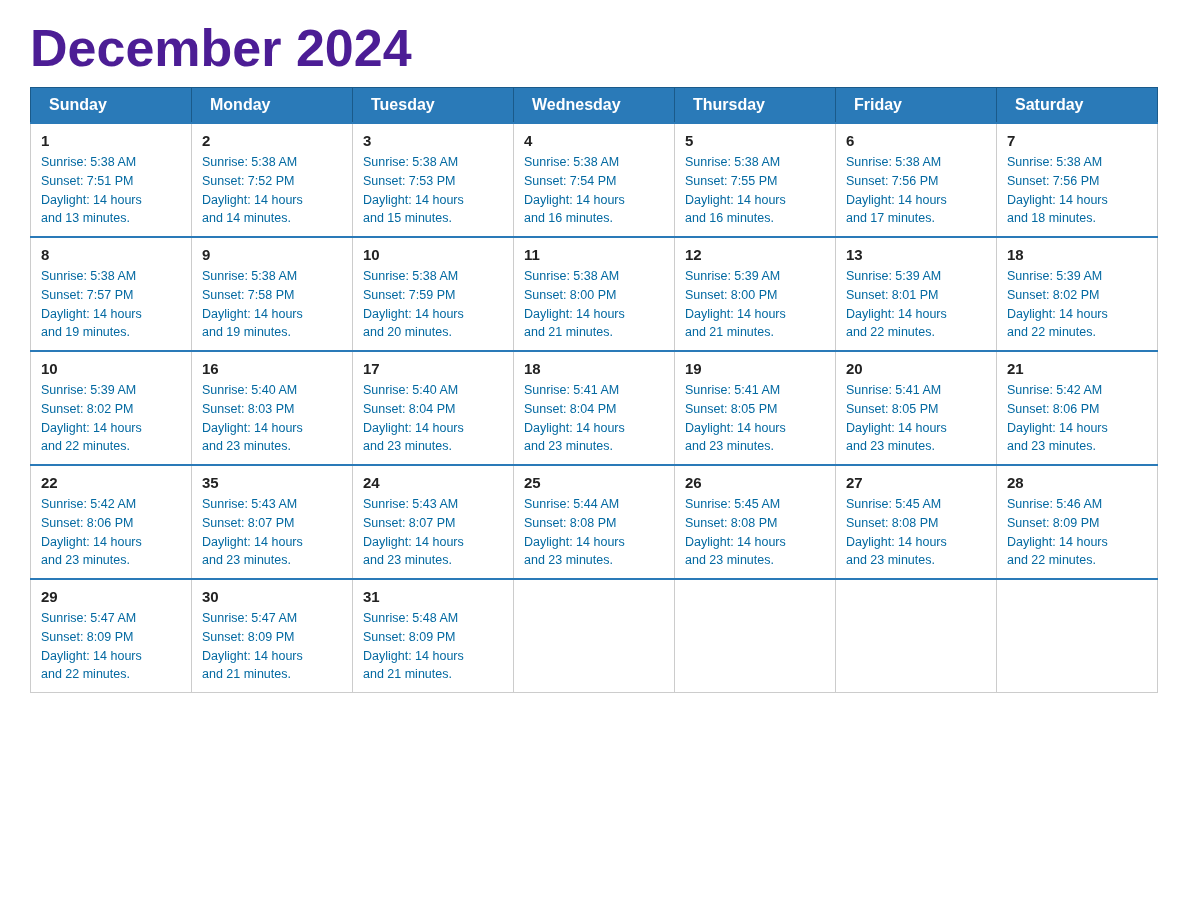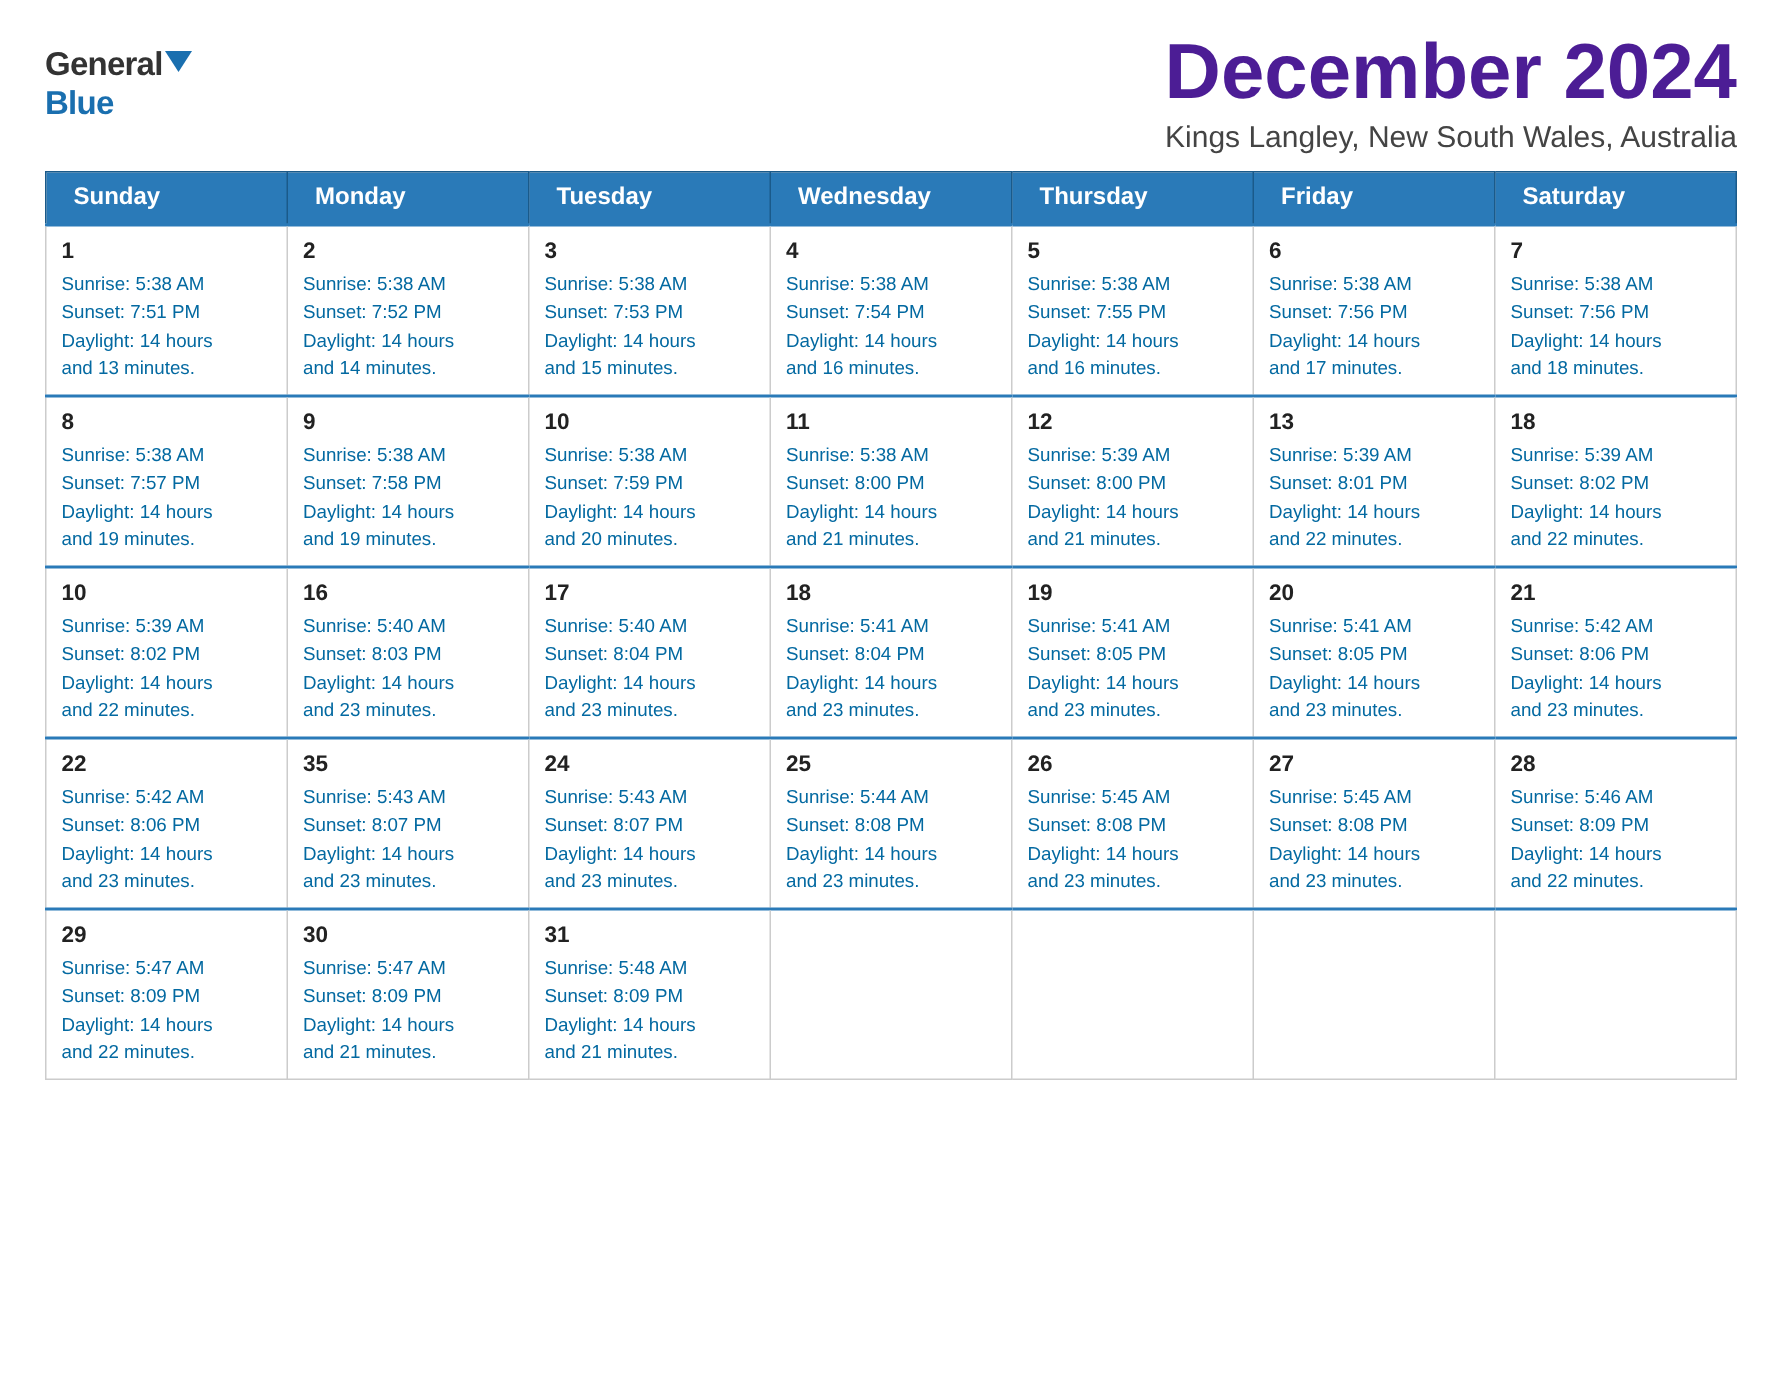--- a/index.html
+++ b/index.html
@@ -104,32 +104,22 @@
       background: #fff;
     }
     .row-week td {
       background: #fff;
     }
   </style>
 </head>
 <body>
 
 <div class="header-row">
-  <div class="logo">
-    <div class="logo-line">
-      <span class="logo-general">General</span>
-      <span class="logo-triangle"></span>
-    </div>
-    <div>
-      <span class="logo-blue">Blue</span>
-    </div>
-  </div>
   <div class="title-block">
     <div class="month-title">December 2024</div>
-    <div class="location-title">Kings Langley, New South Wales, Australia</div>
   </div>
 </div>
 
 <table class="calendar-table">
   <thead>
     <tr>
     <th>Sunday</th>
         <th>Monday</th>
         <th>Tuesday</th>
         <th>Wednesday</th>

